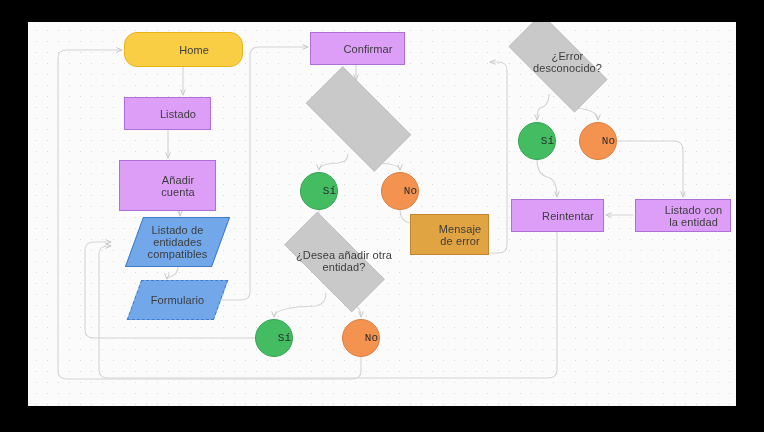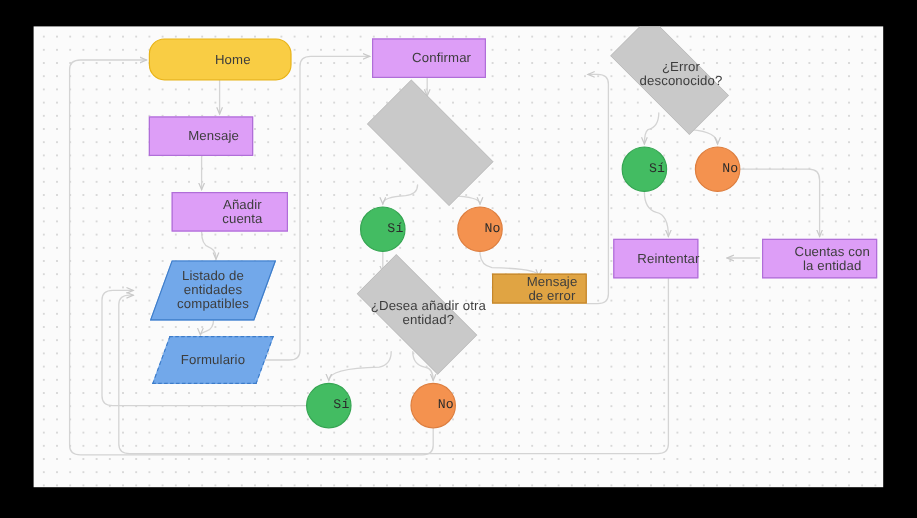--- a/index.html
+++ b/index.html
@@ -71,24 +71,24 @@
         <path d="M605,193 L578,193"></path>
         <path d="M529,210 L529,348 Q529,356 520,356 L80,356 Q71,356 71,348 L71,232 Q71,224 80,224 L83,224"></path>
       </g>
     </svg>
 
     <div class="node pill" style="left:96px;top:10px;width:119px;height:35px;">
       <span>Home</span>
     </div>
 
     <div class="node rect" style="left:96px;top:75px;width:87px;height:33px;">
-      <span>Mensaje</span>
+      <span>Listado</span>
     </div>
 
-    <div class="node rect" style="left:91px;top:138px;width:97px;height:33px;margin-left:24px;">
+    <div class="node rect" style="left:91px;top:138px;width:97px;height:51px;">
       <span>Añadir cuenta</span>
     </div>
 
     <div class="node" style="left:85px;top:196px;width:108px;height:48px;">
       <div class="para para-in">
         <div class="para-txt">
           <span>Listado de entidades compatibles</span>
         </div>
       </div>
     </div>
@@ -110,56 +110,56 @@
     </div>
 
     <div class="node circ green" style="left:272px;top:150px;width:38px;height:38px;">
       <span>Sí</span>
     </div>
 
     <div class="node circ orange-c" style="left:353px;top:150px;width:38px;height:38px;">
       <span>No</span>
     </div>
 
-    <div class="node diamond" style="left:252px;top:207px;width:133px;height:64px;">
+    <div class="node diamond" style="left:239px;top:207px;width:133px;height:64px;">
       <div class="dia-shape"></div>
       <div class="dia-txt">
         <span>¿Desea añadir otra entidad?</span>
       </div>
     </div>
 
     <div class="node circ green" style="left:227px;top:297px;width:38px;height:38px;">
       <span>Sí</span>
     </div>
 
     <div class="node circ orange-c" style="left:314px;top:297px;width:38px;height:38px;">
       <span>No</span>
     </div>
 
-    <div class="node orange-rect" style="left:382px;top:206px;width:79px;height:25px;">
+    <div class="node orange-rect" style="left:382px;top:192px;width:79px;height:41px;">
       <span>Mensaje de error</span>
     </div>
 
     <div class="node diamond" style="left:464px;top:8px;width:130px;height:64px;">
       <div class="dia-shape"></div>
       <div class="dia-txt">
         <span>¿Error desconocido?</span>
       </div>
     </div>
 
     <div class="node circ green" style="left:490px;top:100px;width:38px;height:38px;">
       <span>Sí</span>
     </div>
 
     <div class="node circ orange-c" style="left:551px;top:100px;width:38px;height:38px;">
       <span>No</span>
     </div>
 
-    <div class="node rect" style="left:483px;top:177px;width:71px;height:33px;">
+    <div class="node rect" style="left:483px;top:177px;width:93px;height:33px;">
       <span>Reintentar</span>
     </div>
 
     <div class="node rect" style="left:607px;top:177px;width:96px;height:33px;">
-      <span>Cuentas con la entidad</span>
+      <span>Listado con la entidad</span>
     </div>
 
   </div>
 </div>
 
 </body></html>

